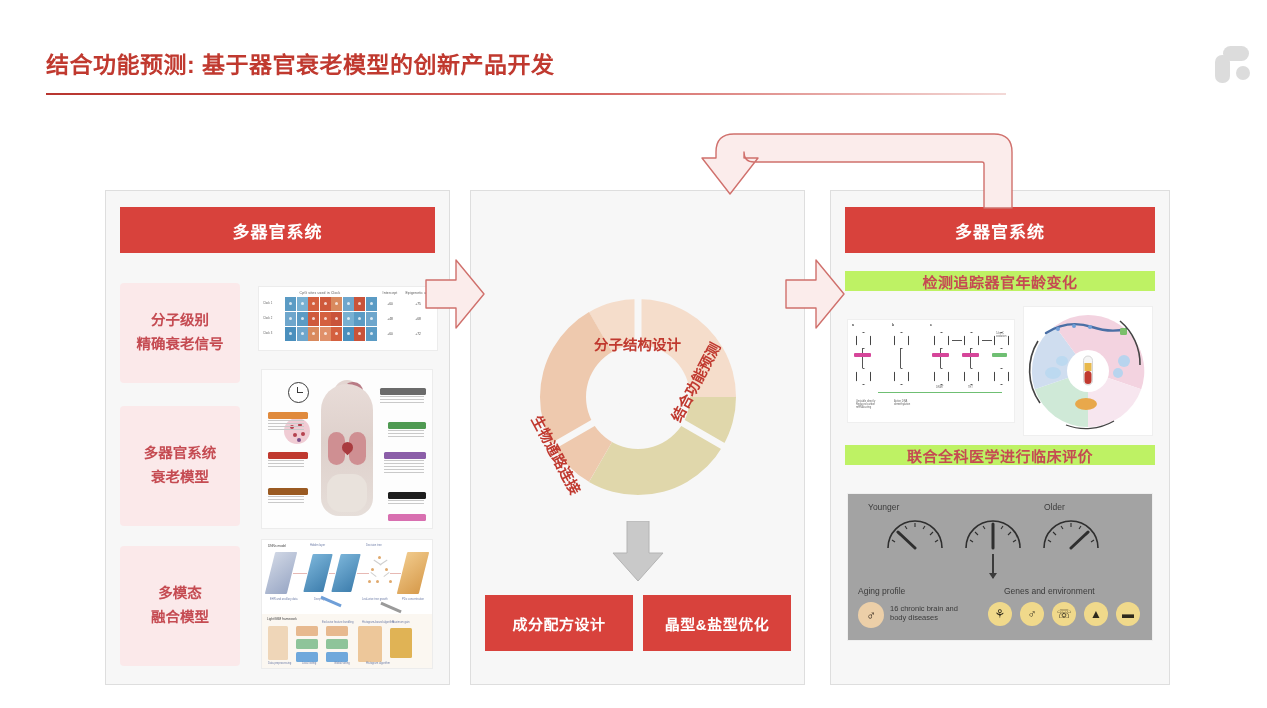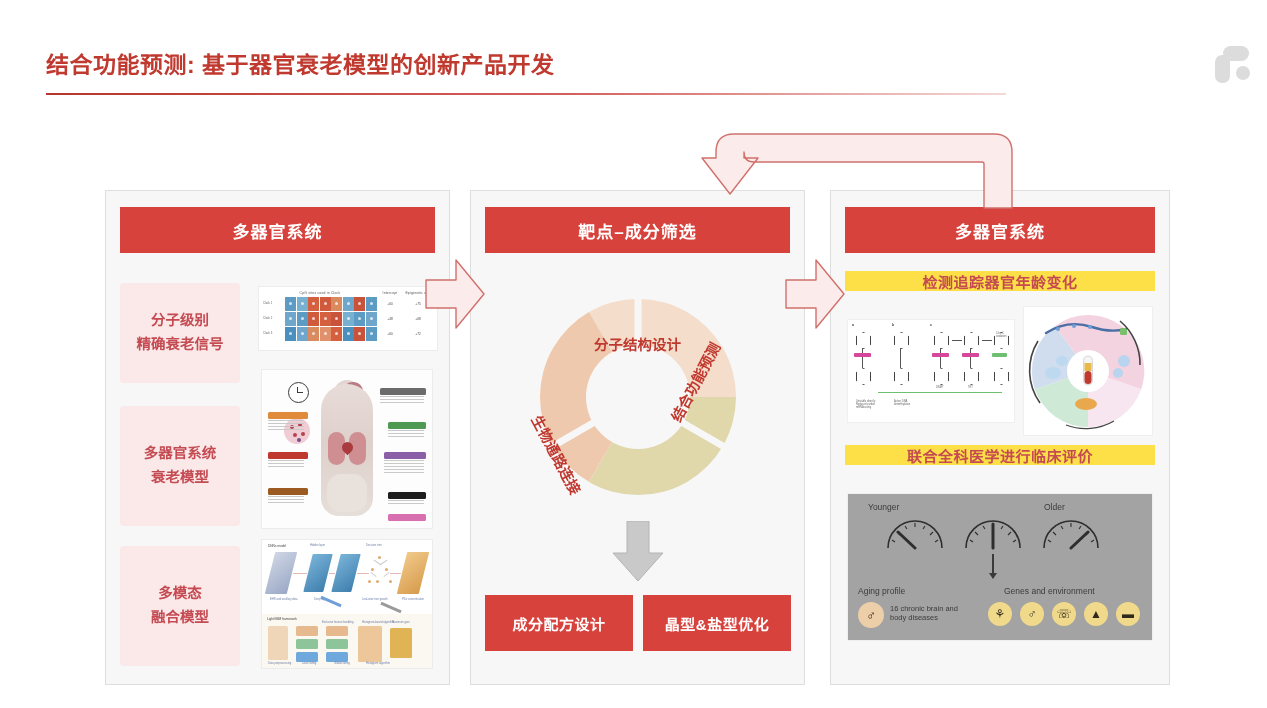--- a/index.html
+++ b/index.html
@@ -160,21 +160,21 @@
   .cta{
     position:absolute;top:404px;height:56px;background:#d8423c;
     display:flex;align-items:center;justify-content:center;
     color:#fff;font-size:15px;font-weight:bold;letter-spacing:.5px;
   }
   #cta-left{left:14px;width:148px;}
   #cta-right{left:172px;width:148px;}
 
   
   .subhead{
-    position:absolute;left:14px;right:14px;height:20px;background:#fde047;
+    position:absolute;left:14px;right:14px;height:20px;background:#bef264;
     display:flex;align-items:center;justify-content:center;
     color:#c54b52;font-size:15px;font-weight:bold;letter-spacing:.5px;
   }
   #subhead-1{top:80px;}
   #subhead-2{top:254px;}
 
   #fig-chem{position:absolute;left:16px;top:128px;width:168px;height:104px;background:#fff;border:1px solid #efefef;box-sizing:border-box;overflow:hidden;}
   #fig-wheel{position:absolute;left:192px;top:115px;width:130px;height:130px;background:#fff;border:1px solid #efefef;box-sizing:border-box;overflow:hidden;}
   #fig-gauge{position:absolute;left:16px;top:302px;width:306px;height:148px;background:#fff;border:1px solid #efefef;box-sizing:border-box;overflow:hidden;}
 
@@ -418,21 +418,20 @@
           <div class="ml-cap" style="left:100px;top:7px">Histogram-based algorithm</div>
           <div class="ml-cap" style="left:130px;top:7px">Maximum gain</div>
         </div>
         <div class="ml-bigarrow" style="left:58px;top:60px;background:#6f9fd8"></div>
         <div class="ml-bigarrow" style="left:118px;top:66px"></div>
       </div>
     </div>
   </div>
 
   <div class="panel" id="panel-2">
-    <div class="panel-title">靶点–成分筛选</div>
 
     <div class="donut-wrap">
       <svg viewBox="0 0 212 212" aria-hidden="true">
 
         <path d="M106 106 L106 8 A98 98 0 0 1 190.9 155 Z" fill="#f5ddcb" transform="rotate(-30 106 106)"></path>
 
         <path d="M106 106 L106 8 A98 98 0 0 1 190.9 155 Z" fill="#e0d7ab" transform="rotate(90 106 106)"></path>
 
         <path d="M106 106 L106 8 A98 98 0 0 1 190.9 155 Z" fill="#eec9ae" transform="rotate(210 106 106)"></path>
         <circle cx="106" cy="106" r="52" fill="#f7f7f7"></circle>

